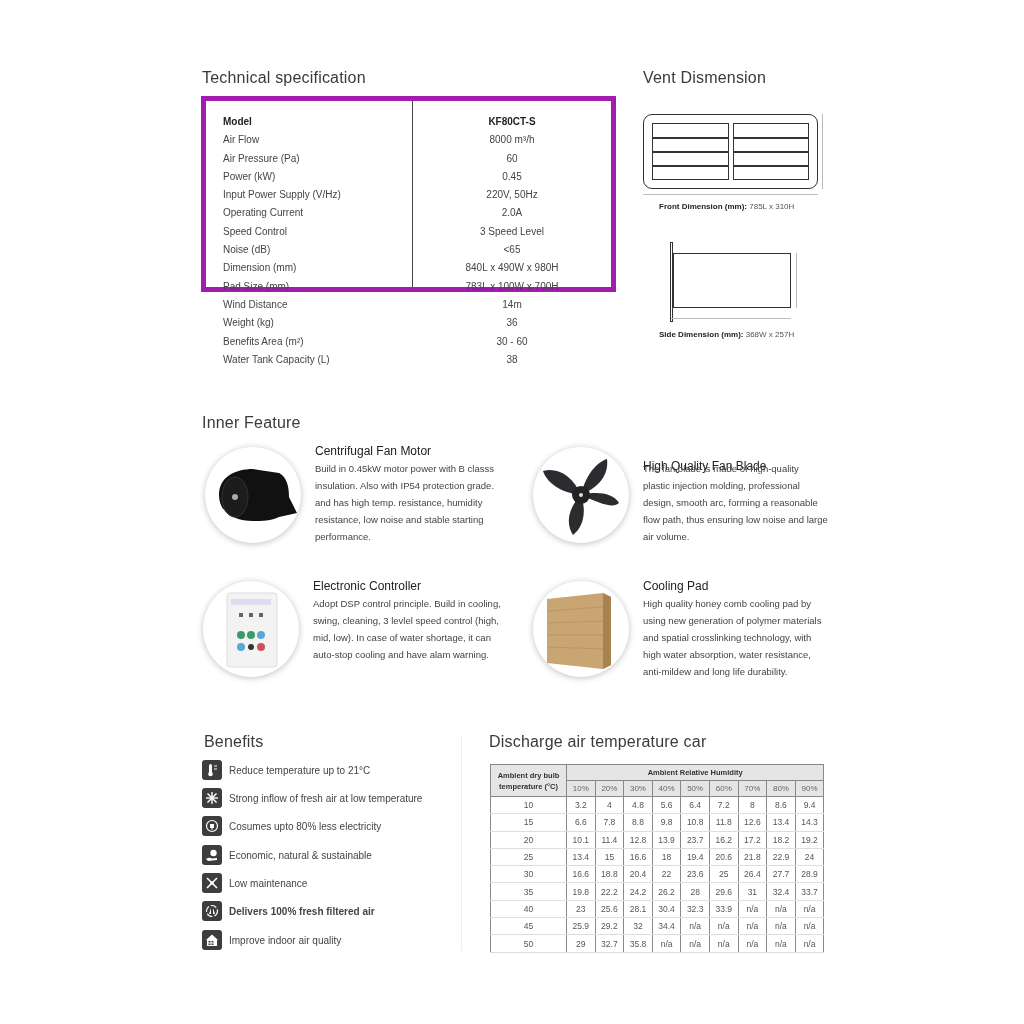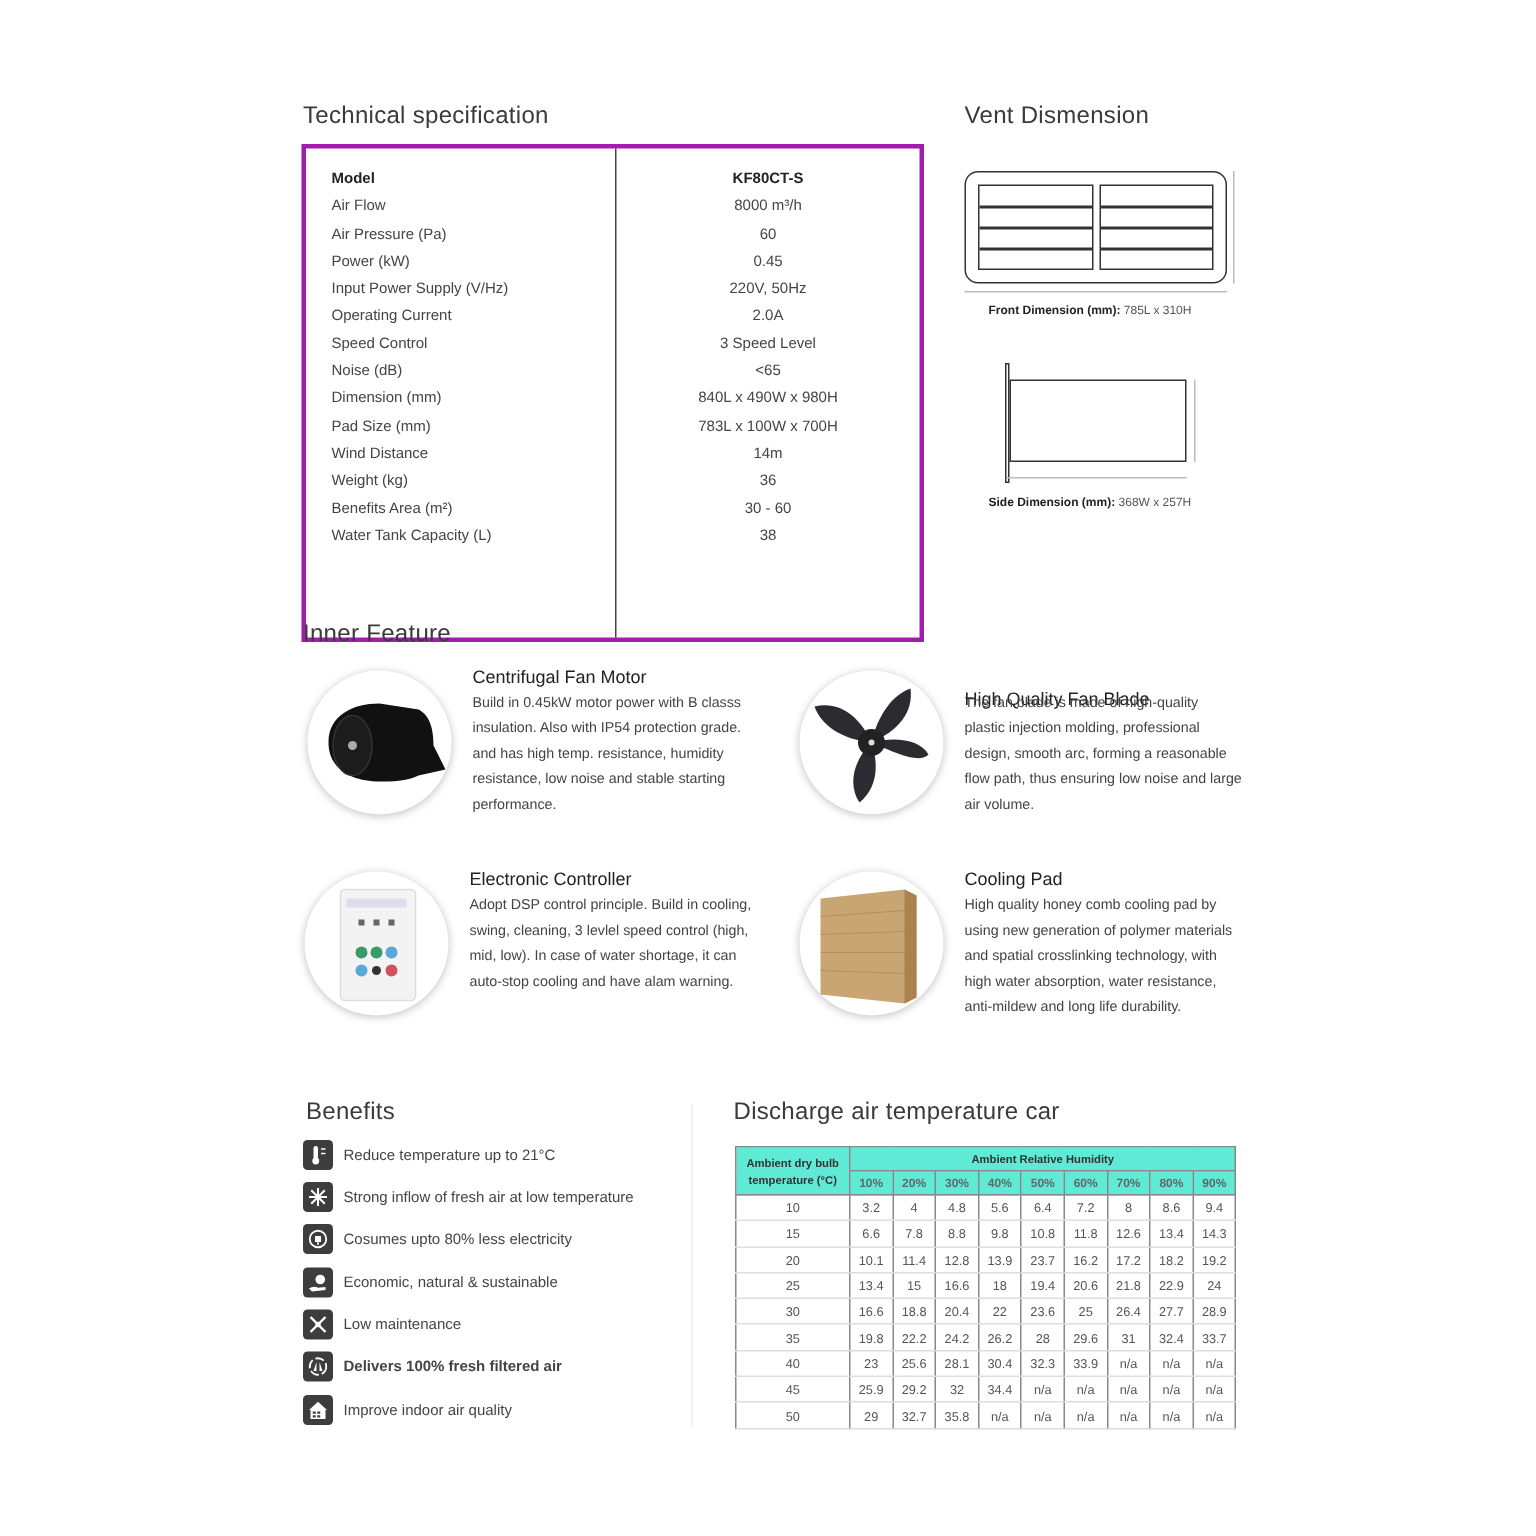--- a/index.html
+++ b/index.html
@@ -2,21 +2,21 @@
 <html><head>
 <meta charset="utf-8">
 <style>
   * { box-sizing: border-box; margin: 0; padding: 0; }
   html, body { width: 1024px; height: 1024px; background: #ffffff; overflow: hidden; }
   body { font-family: "Liberation Sans", "DejaVu Sans", sans-serif; color: #333; position: relative; }
 
   .sec-title { position: absolute; font-size: 16px; color: #3a3a3a; font-weight: normal; letter-spacing: 0.2px; }
 
   
-  .spec-table { position: absolute; left: 201px; top: 96px; width: 415px; height: 332px; border: 3px solid #a21caf; display: flex; }
+  .spec-table { position: absolute; left: 201px; top: 96px; width: 415px; height: 196px; border: 5px solid #a21caf; display: flex; }
   .spec-col { padding-top: 12px; }
   .spec-col.left { width: 207px; border-right: 1px solid #444; padding-left: 17px; }
   .spec-col.right { flex: 1; text-align: center; }
   .spec-cell { font-size: 10px; height: 18.3px; line-height: 18.3px; color: #444; white-space: nowrap; }
   .spec-cell.bold { font-weight: bold; color: #222; }
 
   
   .vent-front { position: absolute; left: 643px; top: 114px; width: 175px; height: 75px; border: 1.5px solid #333; border-radius: 9px; }
   .vent-panel { position: absolute; top: 8px; height: 57px; border: 1px solid #333; }
   .vent-panel .slat { position: absolute; left: 0; right: 0; height: 1.5px; background: #333; }
@@ -35,24 +35,24 @@
   
   .benefit { position: absolute; left: 202px; height: 20px; display: flex; align-items: center; }
   .benefit-icon { width: 20px; height: 20px; background: #3d3d3d; border-radius: 3px; display: flex; align-items: center; justify-content: center; }
   .benefit-label { margin-left: 7px; font-size: 10px; color: #444; white-space: nowrap; }
 
   .vdivider { position: absolute; left: 461px; top: 736px; width: 1px; height: 215px; background: #eee; }
 
   
   .dis-table { position: absolute; left: 490px; top: 764px; border-collapse: collapse; font-size: 8.5px; color: #555; }
   .dis-table th, .dis-table td { border: 1px solid #888; text-align: center; }
-  .dis-table thead th { background: #5eead4; font-weight: bold; color: #333; }
+  .dis-table thead th { background: #e5e5e5; font-weight: bold; color: #333; }
   .dis-table th.corner { width: 76px; font-size: 7.5px; line-height: 11px; padding: 2px; }
   .dis-table th.group { height: 16px; font-size: 7.5px; }
-  .dis-table th.pct { font-weight: bold; height: 16px; width: 28.6px; font-size: 8px; color: #666; margin-left: 39px; }
+  .dis-table th.pct { font-weight: normal; height: 16px; width: 28.6px; font-size: 8px; color: #666; margin-left: 39px; }
   .dis-table td { height: 17.3px; }
   .dis-table tbody td { border-top-color: #ddd; border-bottom-color: #ddd; }
   .dis-table tbody tr.strong td { border-top-color: #777; }
 </style>
 </head>
 <body>
 
 <div class="sec-title" style="left:202px; top:69px;">Technical specification</div>
 <div class="spec-table">
   <div class="spec-col left" id="spec-left">

